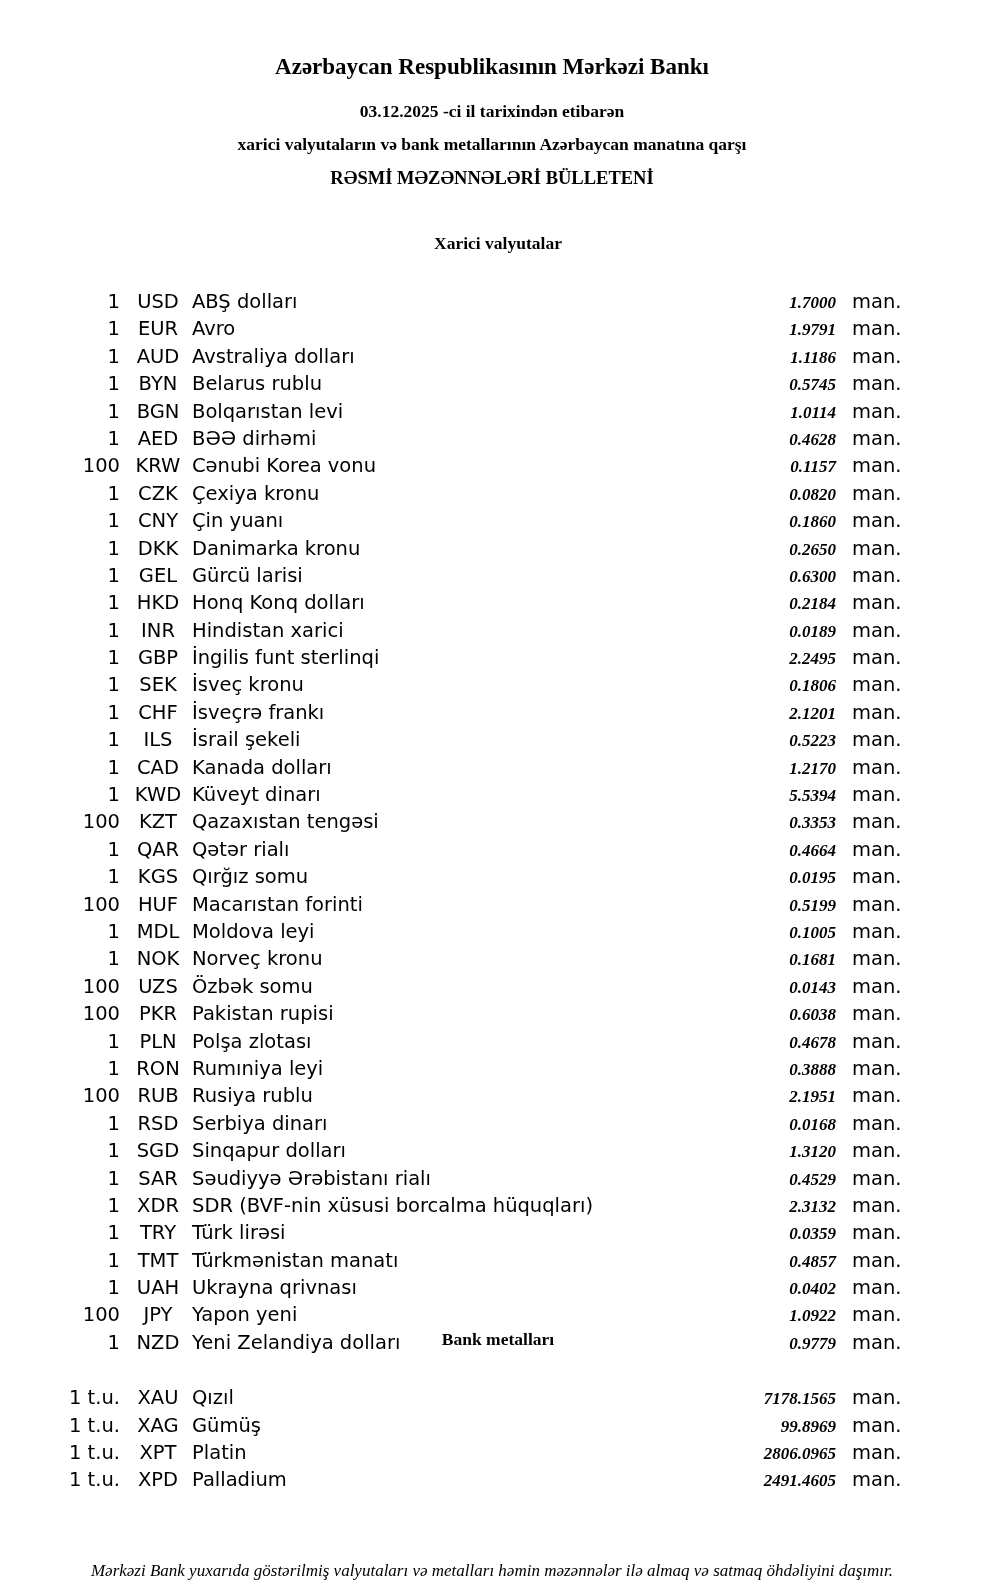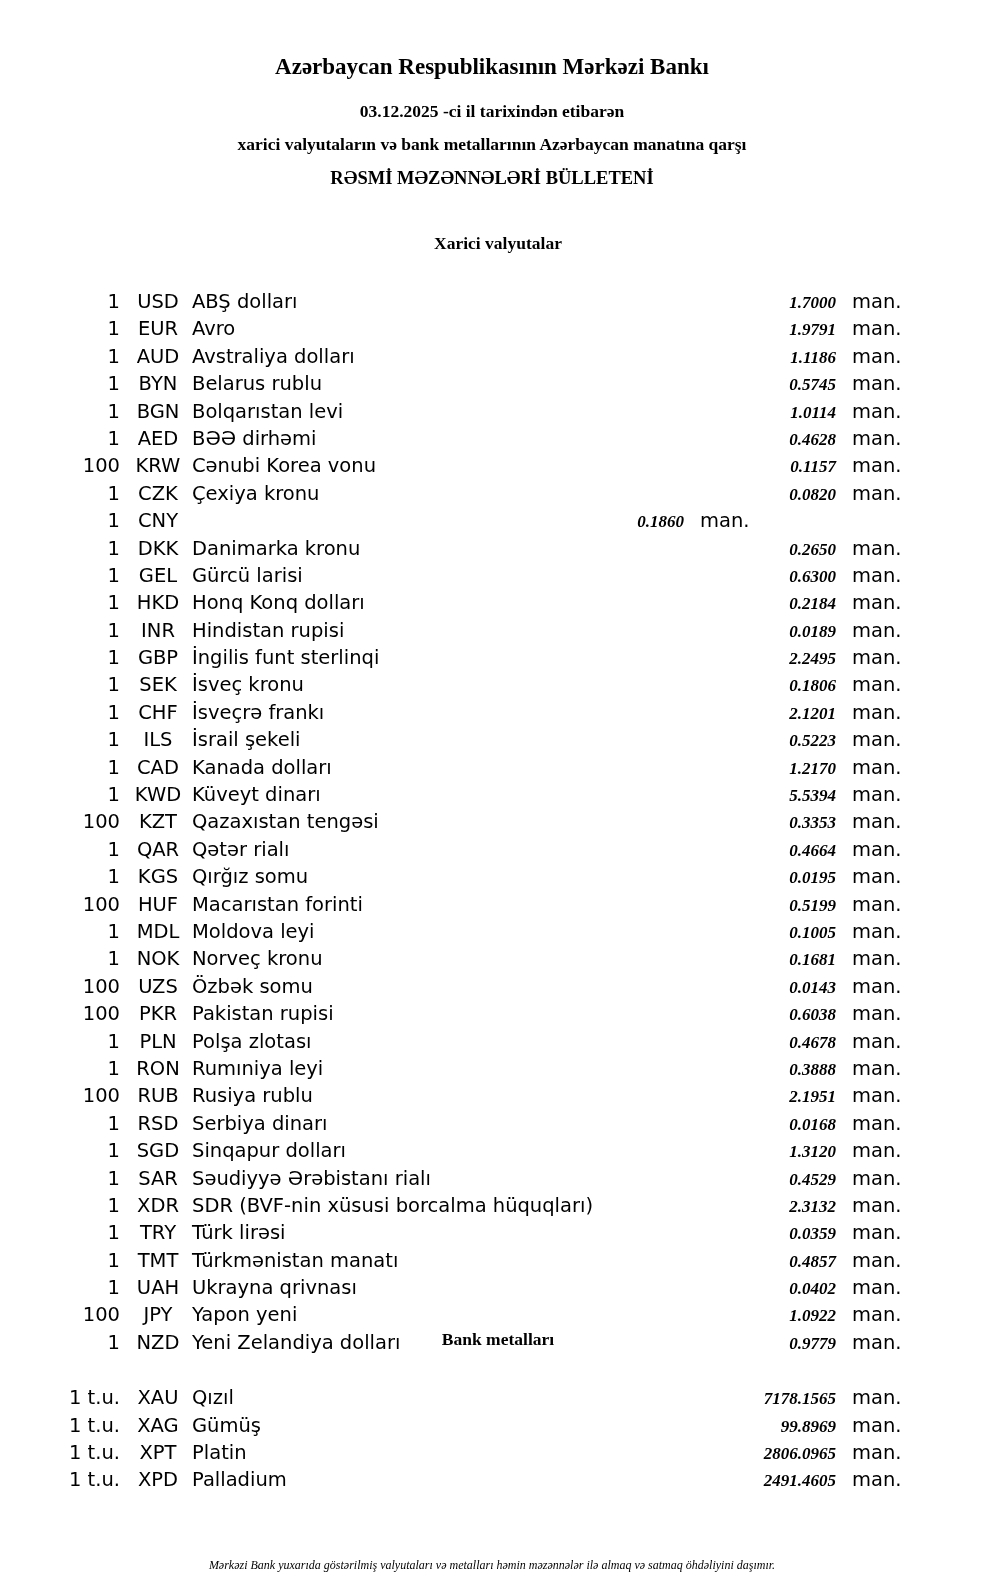--- a/index.html
+++ b/index.html
@@ -74,25 +74,25 @@
   }
   .row .man {
     text-align: left;
     padding-left: 16px;
     font-size: 19.5px;
   }
   .footer {
     position: absolute;
     left: 0;
     right: 0;
-    bottom: 10px;
+    bottom: 2px;
     text-align: center;
     font-family: "Liberation Serif", serif;
     font-style: italic;
-    font-size: 12px;
+    font-size: 17px;
   }
 </style>
 </head>
 <body>
 
 <div class="page">
 
   <div class="hdr bank-name">Azərbaycan Respublikasının Mərkəzi Bankı</div>
 
   <div class="hdr date-line">03.12.2025 -ci il tarixindən etibarən</div>
@@ -156,20 +156,21 @@
       <div class="row">
         <span class="qty">1</span>
         <span class="code">CZK</span>
         <span class="name">Çexiya kronu</span>
         <span class="rate">0.0820</span>
         <span class="man">man.</span>
       </div>
       <div class="row">
         <span class="qty">1</span>
         <span class="code">CNY</span>
+        <span class="name">Çin yuanı</span>
         <span class="rate">0.1860</span>
         <span class="man">man.</span>
       </div>
       <div class="row">
         <span class="qty">1</span>
         <span class="code">DKK</span>
         <span class="name">Danimarka kronu</span>
         <span class="rate">0.2650</span>
         <span class="man">man.</span>
       </div>
@@ -183,21 +184,21 @@
       <div class="row">
         <span class="qty">1</span>
         <span class="code">HKD</span>
         <span class="name">Honq Konq dolları</span>
         <span class="rate">0.2184</span>
         <span class="man">man.</span>
       </div>
       <div class="row">
         <span class="qty">1</span>
         <span class="code">INR</span>
-        <span class="name">Hindistan rupisi</span>
+        <span class="name">Hindistan xarici</span>
         <span class="rate">0.0189</span>
         <span class="man">man.</span>
       </div>
       <div class="row">
         <span class="qty">1</span>
         <span class="code">GBP</span>
         <span class="name">İngilis funt sterlinqi</span>
         <span class="rate">2.2495</span>
         <span class="man">man.</span>
       </div>

